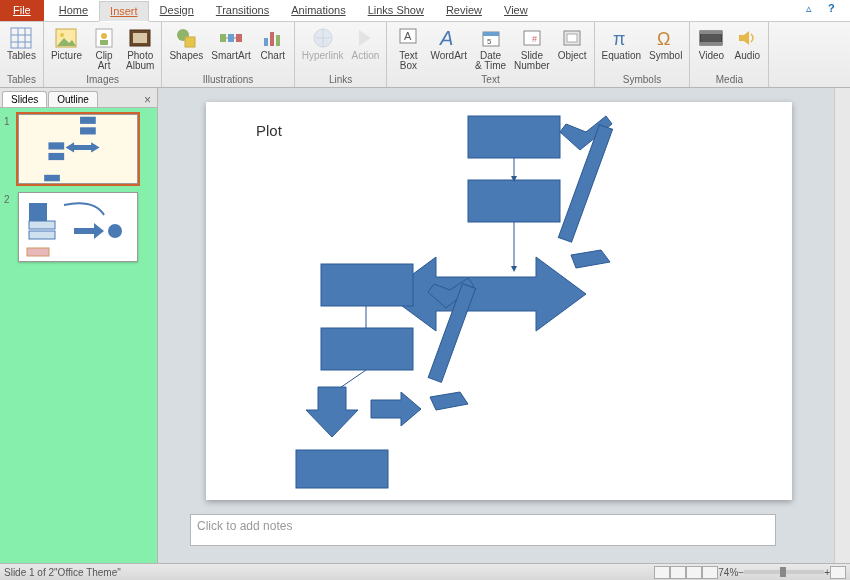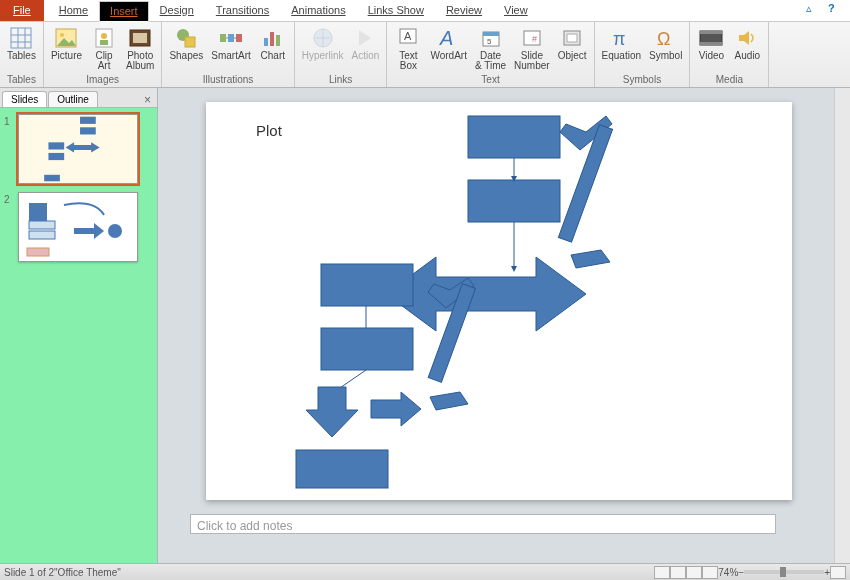--- a/index.html
+++ b/index.html
@@ -4,21 +4,21 @@
 <style>
 * { box-sizing: border-box; margin: 0; padding: 0; font-family: "Segoe UI", Tahoma, sans-serif; }
 body { width: 850px; height: 580px; background: #fff; overflow: hidden; font-size: 11px; }
 
 
 
 
 .tabs { display: flex; height: 22px; background: #fff; border-bottom: 1px solid #ccc; align-items: stretch; }
 .tab { padding: 3px 10px 0; font-size: 11px; color: #444; cursor: pointer; border: 1px solid transparent; border-bottom: none; text-decoration: underline; }
 .tab.file { background: #c43e1c; color: #fff; padding: 3px 12px; margin-right: 4px; }
-.tab.active { background: #000000; border-color: #ccc; border-bottom: 1px solid #fff; position: relative; top: 1px; color: #d0632b; }
+.tab.active { background: #e5e5e5; border-color: #ccc; border-bottom: 1px solid #fff; position: relative; top: 1px; color: #d0632b; }
 .tabs .spacer { flex: 1; }
 .help-icons { display: flex; gap: 8px; padding: 2px 8px 0 0; }
 .help-icons span { width: 14px; height: 14px; color: #1a6db5; }
 
 
 .ribbon { display: flex; height: 66px; background: linear-gradient(#f6f6f6,#eaeaea); border-bottom: 1px solid #b5b5b5; }
 .group { display: flex; flex-direction: column; border-right: 1px solid #c9c9c9; padding: 2px 4px 0; }
 .group-items { display: flex; flex: 1; align-items: flex-start; gap: 2px; }
 .group-label { text-align: center; font-size: 10px; color: #666; padding: 1px 0 2px; }
 .rbtn { display: flex; flex-direction: column; align-items: center; gap: 1px; padding: 2px 3px; min-width: 34px; cursor: pointer; border-radius: 2px; }
@@ -37,21 +37,21 @@
 .thumbs { flex: 1; overflow: auto; padding: 6px 4px; }
 .thumb-row { display: flex; gap: 4px; margin-bottom: 8px; }
 .thumb-num { width: 10px; font-size: 10px; color: #666; padding-top: 2px; }
 .thumb { width: 120px; height: 70px; background: #fff; border: 1px solid #999; box-shadow: 0 1px 2px rgba(0,0,0,.2); cursor: pointer; position: relative; }
 .thumb.selected { outline: 2px solid #d0632b; background: #fff9e8; }
 
 .canvas-area { flex: 1; position: relative; overflow: auto; }
 .slide { position: absolute; left: 48px; top: 14px; width: 586px; height: 398px; background: #fff; box-shadow: 0 2px 6px rgba(0,0,0,.3); }
 .slide-title { position: absolute; left: 50px; top: 20px; font-size: 15px; color: #333; }
 
-.notes { position: absolute; left: 32px; top: 426px; width: 586px; height: 20px; background: #fff; border: 1px solid #b5b5b5; padding: 4px 6px; font-size: 12px; color: #999; }
+.notes { position: absolute; left: 32px; top: 426px; width: 586px; height: 32px; background: #fff; border: 1px solid #b5b5b5; padding: 4px 6px; font-size: 12px; color: #999; }
 
 
 .vscroll { position: absolute; right: 0; top: 0; bottom: 0; width: 16px; background: #e8e8e8; border-left: 1px solid #ccc; }
 
 
 .status { display: flex; align-items: center; height: 17px; background: linear-gradient(#e9e9e9,#d8d8d8); border-top: 1px solid #b5b5b5; font-size: 10px; color: #555; padding: 0 4px; }
 .status .spacer { flex: 1; }
 .status .viewbtn { width: 16px; height: 13px; border: 1px solid #aaa; background: #f4f4f4; cursor: pointer; }
 .zoom-slider { width: 80px; height: 4px; background: #ccc; position: relative; }
 .zoom-slider::after { content: ""; position: absolute; left: 36px; top: -3px; width: 6px; height: 10px; background: #888; }

